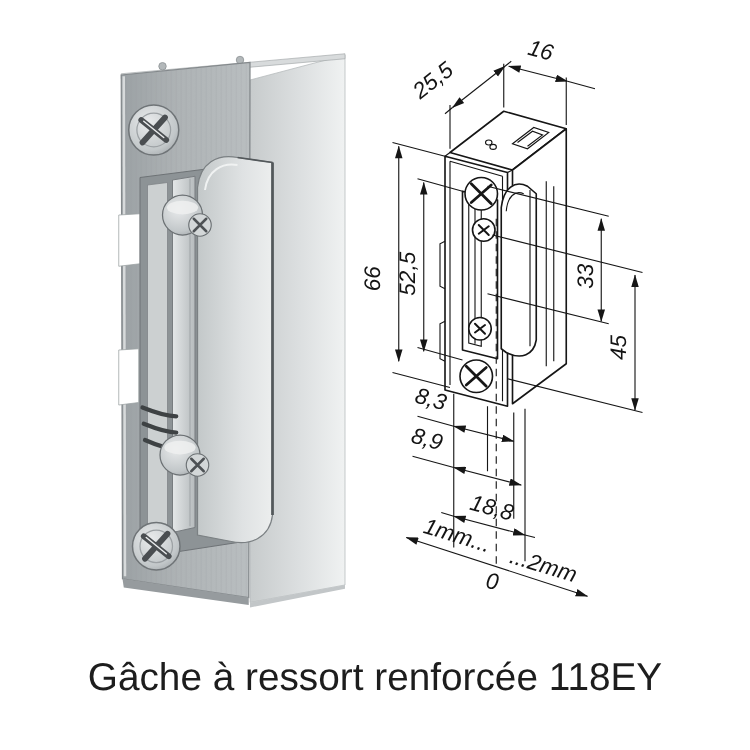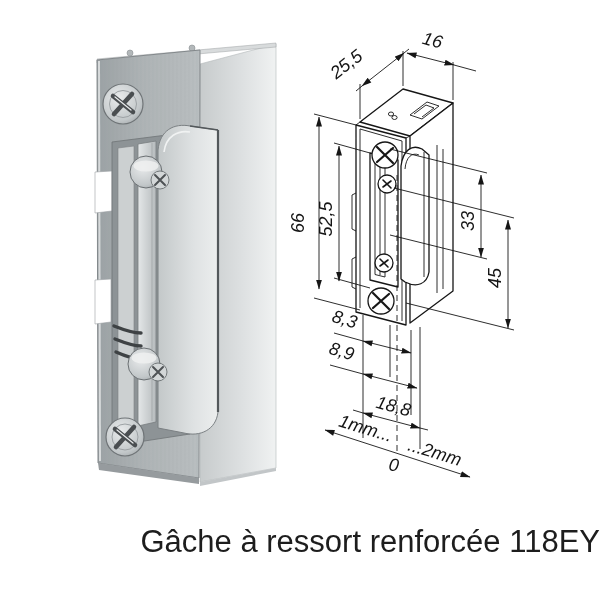--- a/index.html
+++ b/index.html
@@ -1,20 +1,20 @@
 <!DOCTYPE html>
 <html><head>
 <meta charset="utf-8">
 <style>
   html,body{margin:0;padding:0;background:#ffffff;}
   .stage{position:relative;width:600px;height:600px;background:#ffffff;overflow:hidden;
          font-family:"Liberation Sans",sans-serif;}
   .photo-svg{position:absolute;left:60px;top:30px;}
   .draw-svg{position:absolute;left:290px;top:25px;}
-  .caption{position:absolute;left:0;right:0;top:524px;text-align:right;
+  .caption{position:absolute;left:0;right:0;top:524px;text-align:center;
            font-size:31px;color:#1d1d1d;letter-spacing:0px;}
   
   .ol{stroke:#161616;stroke-width:1.3;fill:none;stroke-linejoin:round;}
   .olf{stroke:#161616;stroke-width:1.3;fill:#ffffff;stroke-linejoin:round;}
   .thin{stroke:#161616;stroke-width:0.9;fill:none;}
   .dim{stroke:#161616;stroke-width:0.9;fill:none;}
   .dash{stroke:#161616;stroke-width:0.9;fill:none;stroke-dasharray:6 4;}
   .dimtxt{font-family:"Liberation Sans",sans-serif;font-style:italic;
           font-size:18px;fill:#141414;}
   .cross{stroke:#161616;stroke-width:2.2;fill:none;stroke-linecap:round;}

